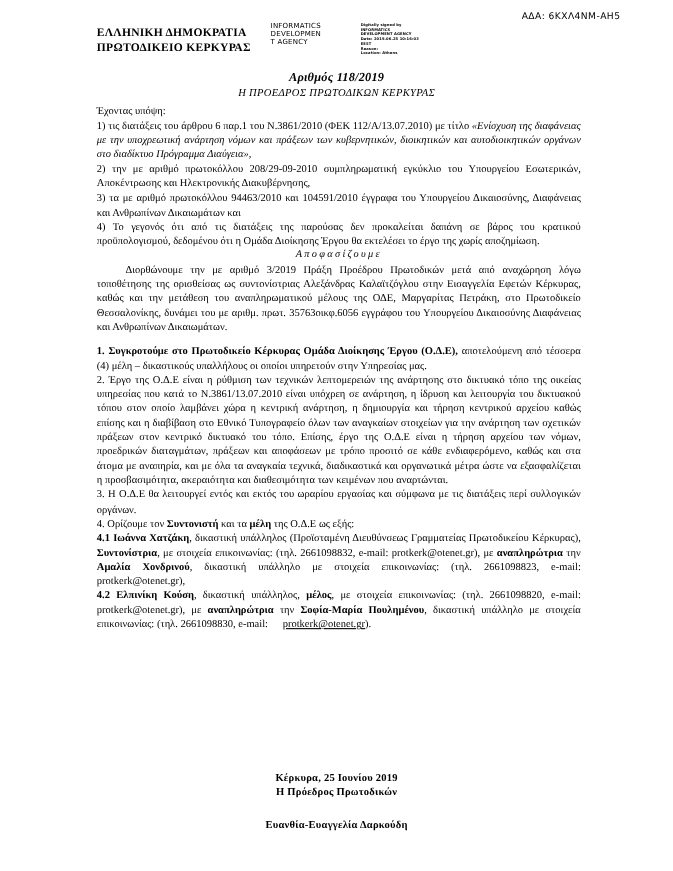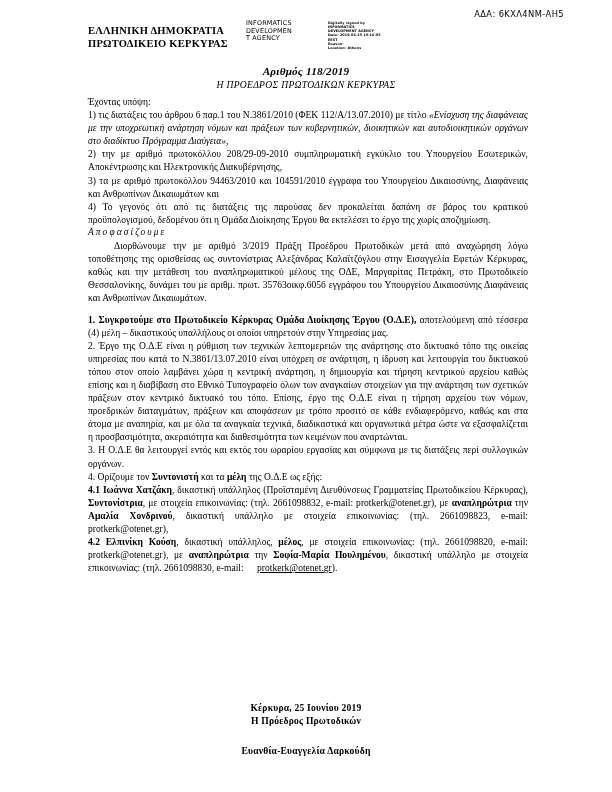--- a/index.html
+++ b/index.html
@@ -116,21 +116,21 @@
     text-justify: inter-word;
   }
   .p-left {
     text-align: left;
   }
   .ital { font-style: italic; }
   .bold { font-weight: bold; }
   .ul { text-decoration: underline; margin-left: 11px; }
 
   .decide {
-    text-align: left;
+    text-align: center;
     font-style: italic;
     letter-spacing: 2.1px;
     margin-top: 1px;
     font-size: 9.4px;
   }
   .indent { text-indent: 26px; }
 
   .gap-sm { height: 8px; }
 
   

